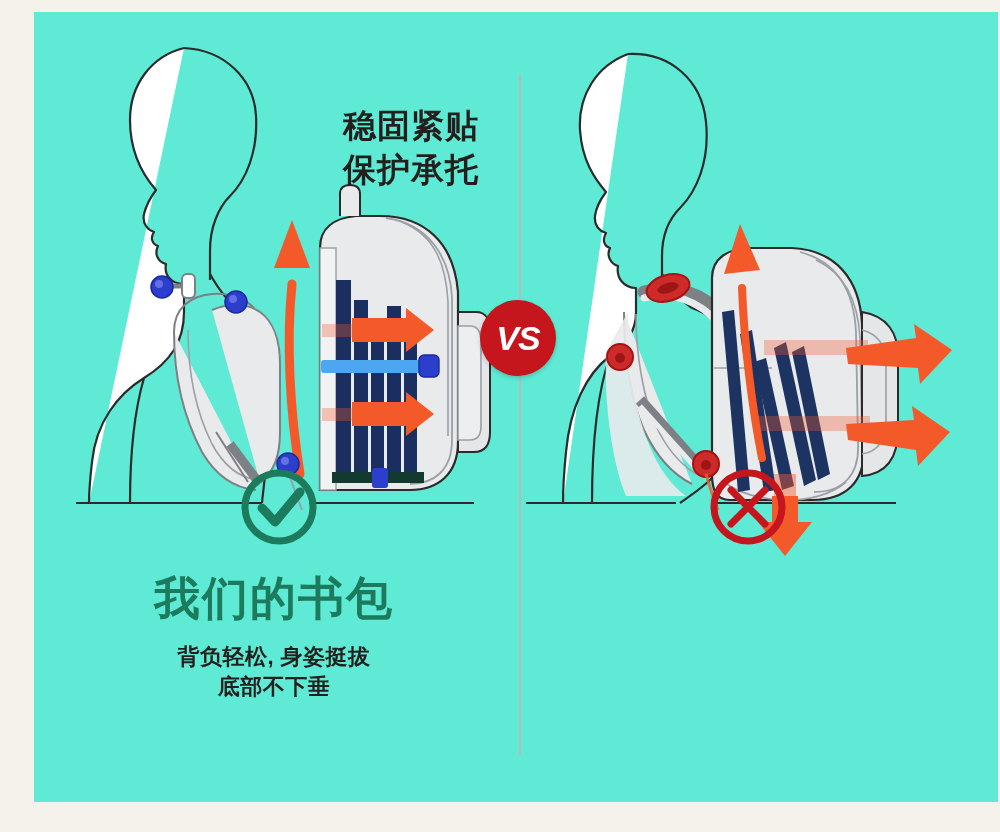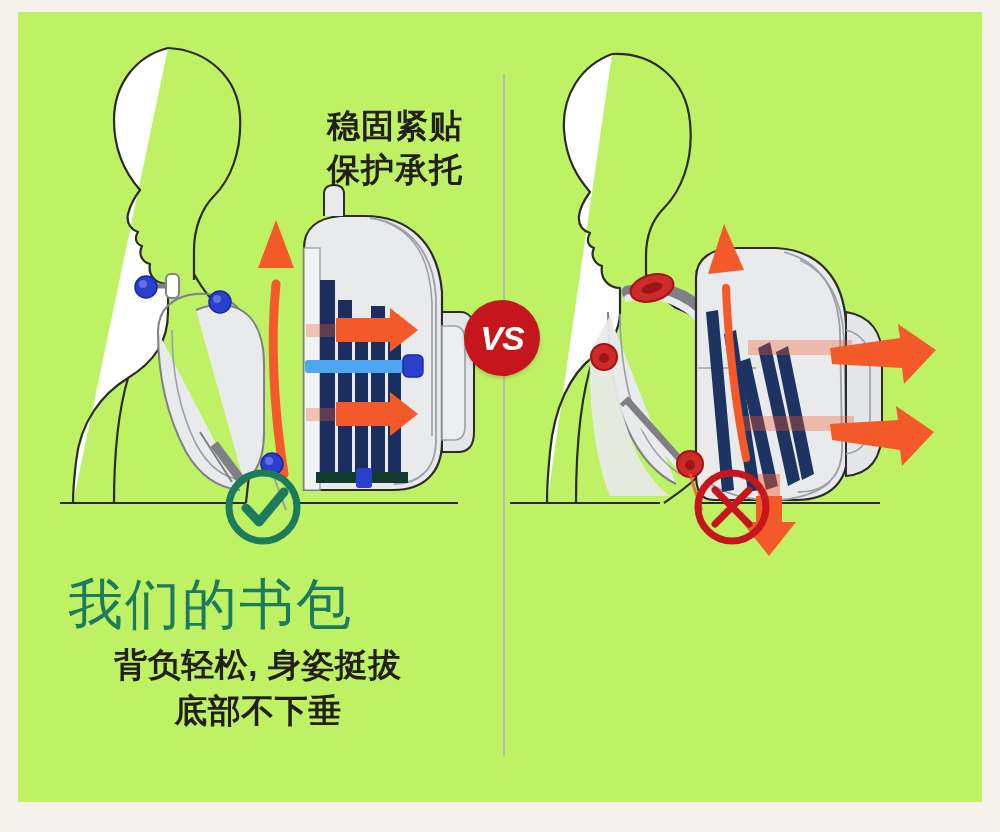--- a/index.html
+++ b/index.html
@@ -65,44 +65,45 @@
     font-weight: bold;
     line-height: 1.32;
     color: #231f1c;
     letter-spacing: 1px;
     white-space: pre-line;
   }
   #callout-left  { left: 262px; top: 92px; width: 230px; }
 
   .title {
     position: absolute;
-    font-size: 55px;
-    font-weight: normal;
+    text-align: center;
+    font-size: 46px;
+    font-weight: bold;
     letter-spacing: 2px;
   }
   #title-left  { left: 50px;  top: 556px; width: 380px; color: #1c7a5d; }
 
   .subtitle {
     position: absolute;
     text-align: center;
-    font-size: 33px;
+    font-size: 22px;
     font-weight: bold;
     line-height: 1.38;
     color: #231f1c;
     letter-spacing: 0.5px;
     white-space: pre-line;
   }
   #subtitle-left  { left: 30px;  top: 630px; width: 420px; }
 
   .art { position: absolute; left: 0; top: 0; }
 </style>
 </head>
 <body style="background: rgb(245, 242, 236);">
 
-<div id="infographic" style="background: #bef264;">
+<div id="infographic" style="background: #5eead4; margin-left: 16px;">
 
   <div class="panel" id="panel-left">
 
     <svg class="art" width="482" height="560" viewBox="0 0 482 560">
 
       <line x1="42" y1="491" x2="228" y2="491" stroke="#2b2b2b" stroke-width="2"></line>
       <line x1="275" y1="491" x2="440" y2="491" stroke="#2b2b2b" stroke-width="2"></line>
 
       <path d="M150,36 C118,44 96,72 96,108 C96,140 108,162 122,178
                C116,186 112,194 110,202 C108,212 114,218 120,220

